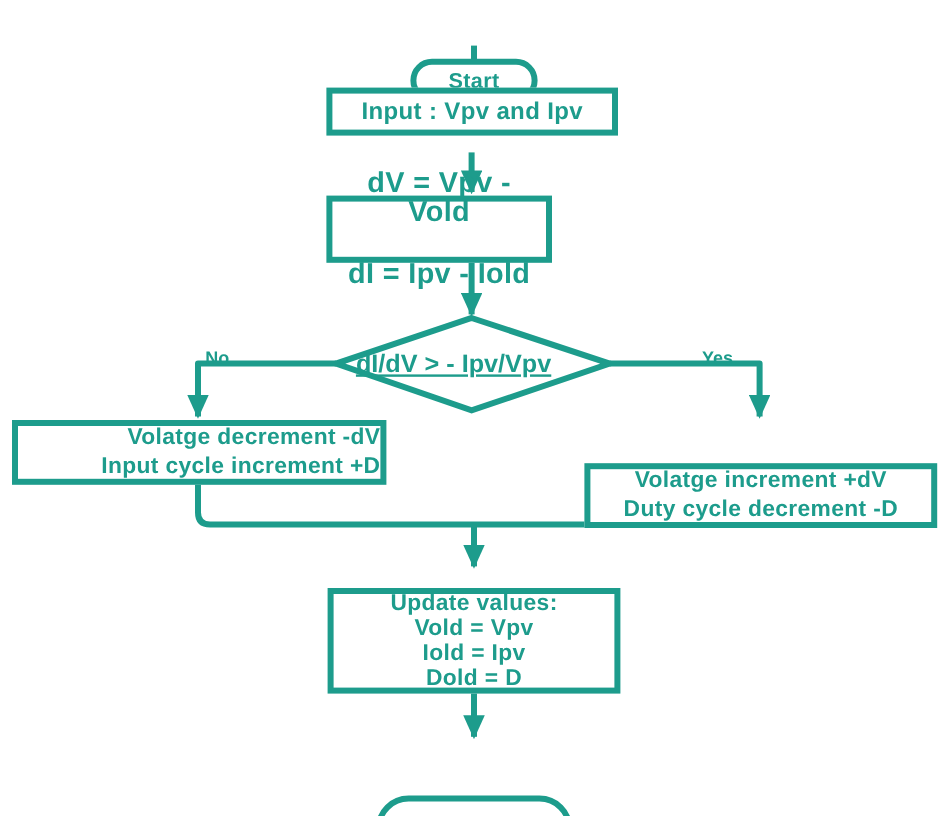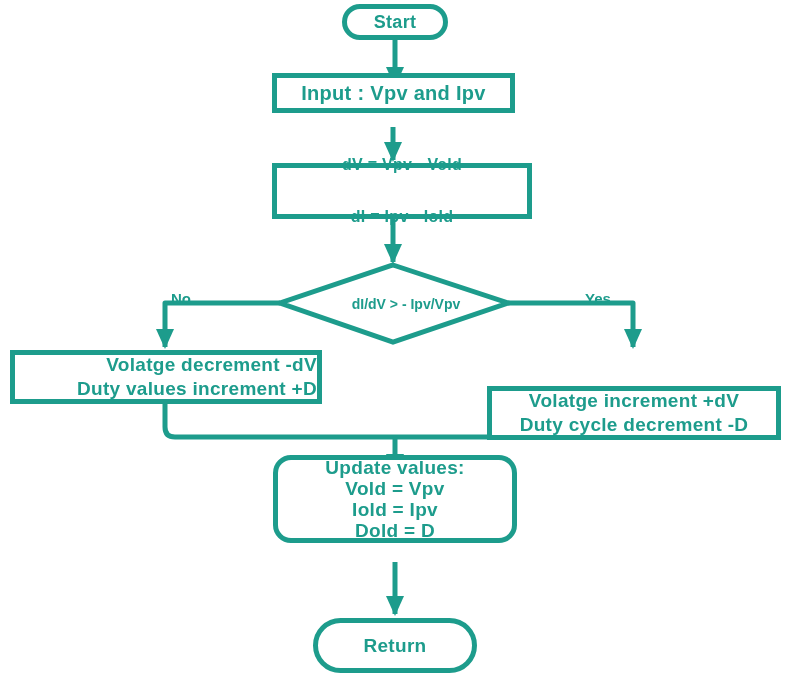--- a/index.html
+++ b/index.html
@@ -44,35 +44,36 @@
     display: flex;
     flex-direction: column;
     align-items: center;
     justify-content: center;
     text-align: center;
     background: var(--node-fill);
     border: 5px solid var(--accent);
     color: var(--accent);
     letter-spacing: 0.3px;
   }
-  .terminator { border-radius: 999px; }
+  .terminator { border-radius: 999px; margin-top: 45px; }
   .start   { left: 342px; top: 4px;   width: 106px; height: 36px; font-size: 18px; }
   .input   { left: 272px; top: 73px;  width: 243px; height: 40px; font-size: 20px; }
-  .delta   { left: 272px; top: 163px; width: 260px; height: 56px; font-size: 16px; line-height: 24px; gap: 28px; }
+  .delta   { left: 272px; top: 163px; width: 188px; height: 56px; font-size: 24px; line-height: 24px; gap: 28px; }
   .action-left  { left: 10px;  top: 350px; width: 312px; height: 54px; font-size: 19px; line-height: 24px; align-items: flex-end; }
   .action-right { left: 487px; top: 350px; width: 294px; height: 54px; font-size: 19px; line-height: 24px; margin-top: 36px; }
-  .update  { left: 273px; top: 455px; width: 244px; height: 88px; font-size: 19px; line-height: 21px; border-radius: 18px; }
+  .update  { left: 273px; top: 490px; width: 244px; height: 88px; font-size: 19px; line-height: 21px; }
   .return  { left: 313px; top: 618px; width: 164px; height: 55px; font-size: 19px; align-items: center; }
   .decision-label {
     position: absolute;
-    left: 292px; top: 290px;
+    left: 264px; top: 290px;
     width: 228px; height: 28px;
     display: flex; align-items: center; justify-content: center;
-    font-size: 14px;
+    font-size: 21px;
     color: var(--accent);
+    text-decoration: underline;
   }
   .edge-label {
     position: absolute;
     font-size: 15px;
     color: var(--accent);
     line-height: 16px;
   }
   .edge-label.no  { left: 171px; top: 291px; text-align: center; }
   .edge-label.yes { left: 585px; top: 291px; }
 </style>
@@ -115,21 +116,21 @@
     <div>dI = Ipv - Iold</div>
   </div>
 
   <div class="decision-label">dI/dV &gt; - Ipv/Vpv</div>
 
   <div class="edge-label no">No</div>
   <div class="edge-label yes">Yes</div>
 
   <div class="node action-left">
     <div>Volatge decrement -dV</div>
-    <div>Duty values increment +D</div>
+    <div>Input cycle increment +D</div>
   </div>
 
   <div class="node action-right">
     <div>Volatge increment +dV</div>
     <div>Duty cycle decrement -D</div>
   </div>
 
   <div class="node update">
     <div>Update values:</div>
     <div>Vold = Vpv</div>

